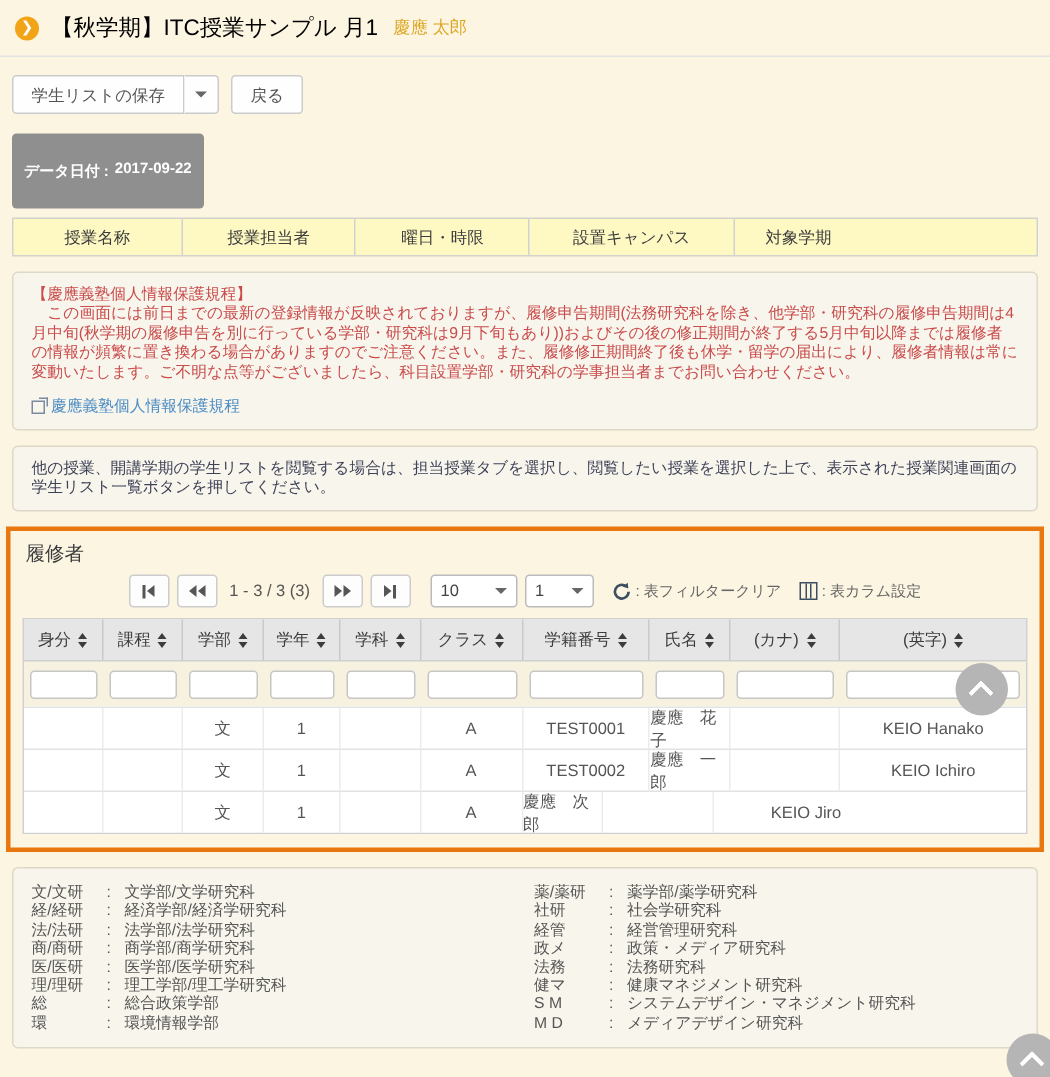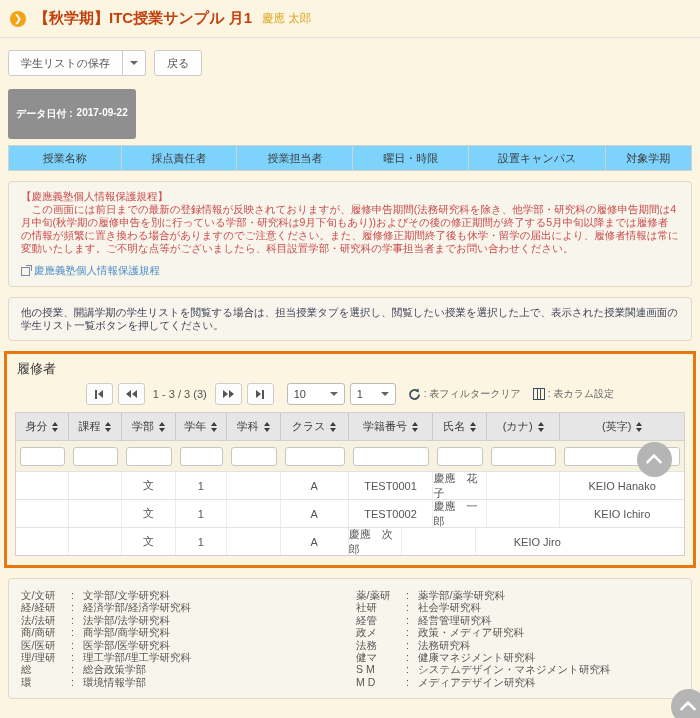--- a/index.html
+++ b/index.html
@@ -7,38 +7,38 @@
   body {
     position:relative; overflow:hidden;
     background:#fcf5e2;
     font-family:"Liberation Sans","DejaVu Sans",sans-serif;
     color:#555;
   }
   
   .page-header { display:flex; align-items:center; gap:8px; padding:9px 10px 0 10px; }
   .crumb-icon { width:16px; height:16px; border-radius:50%; background:#f0a416; color:#fff;
     display:flex; align-items:center; justify-content:center; font-size:10px; font-weight:bold; flex:none; }
-  .page-title { font-size:15px; font-weight:700; color:#c2410c;text-align:right; }
+  .page-title { font-size:15px; font-weight:400; color:#000000;text-align:right; }
   .user-name { font-size:11.5px; color:#dda622; margin-left:2px; }
   .top-rule { border:none; border-top:1px solid #e2e2e2; margin:9px 0 0; }
   
   .toolbar { display:flex; align-items:center; gap:8px; margin:12px 8px 0; }
   .btn { height:26px; background:#fefefe; border:1px solid #cbcbcb; border-radius:3px;
     font-size:11px; color:#555; padding:0 12px; display:flex; align-items:center; cursor:pointer;
     font-family:inherit; }
   .split { display:flex; }
   .split .btn.main { border-radius:3px 0 0 3px; }
   .split .btn.caret-btn { border-radius:0 3px 3px 0; border-left:none; padding:0 7px; }
   .caret-down { width:0; height:0; border-left:4px solid transparent; border-right:4px solid transparent;
     border-top:4px solid #666; display:inline-block; }
   
   .data-date { display:inline-flex; gap:4px; margin:13px 8px 0; background:#8f8f8f; color:#fff;
     font-size:10px; font-weight:bold; padding:18px 8px; border-radius:3px; }
   
-  .course-table { display:flex; margin:6px 8px 0; border:1px solid #d2d2d2; background:#7dd3fc; }
+  .course-table { display:flex; margin:6px 8px 0; border:1px solid #d2d2d2; background:#fef9c3; }
   .cth { height:24px; display:flex; align-items:center; justify-content:center; font-size:11px;
     color:#3c3c3c; border-right:1px solid #d2d2d2; }
   .cth:last-child { border-right:none; }
   
   .info-box { margin:10px 8px 0; background:#f8f5ec; border:1px solid #ddd8c8; border-radius:4px;
     padding:8px 12px; }
   .notice-p { font-size:10.5px; line-height:13px; color:#c94b4b; margin-bottom:9px; }
   .link-row { display:flex; align-items:center; gap:4px; }
   .ext-icon { width:9px; height:9px; border:1px solid #7a8aa0; position:relative; flex:none; }
   .ext-icon::after { content:""; position:absolute; right:-3px; top:-3px; width:5px; height:5px;
@@ -122,21 +122,20 @@
 
 <div>
   <span class="data-date">
     <span>データ日付 :</span>
     <span>2017-09-22</span>
   </span>
 </div>
 
 <div class="course-table">
     <div class="cth" style="width: 16.5%;">授業名称</div>
-    <div class="cth" style="width: 17%;">採点責任者</div>
     <div class="cth" style="width: 17%;">授業担当者</div>
     <div class="cth" style="width: 17%;">曜日・時限</div>
     <div class="cth" style="width: 20%;">設置キャンパス</div>
     <div class="cth" style="width: 12.5%;">対象学期</div>
   </div>
 
 <div class="info-box">
   <div class="notice-p">
     <div>【慶應義塾個人情報保護規程】</div>
     <div>　この画面には前日までの最新の登録情報が反映されておりますが、履修申告期間(法務研究科を除き、他学部・研究科の履修申告期間は4月中旬(秋学期の履修申告を別に行っている学部・研究科は9月下旬もあり))およびその後の修正期間が終了する5月中旬以降までは履修者の情報が頻繁に置き換わる場合がありますのでご注意ください。また、履修修正期間終了後も休学・留学の届出により、履修者情報は常に変動いたします。ご不明な点等がございましたら、科目設置学部・研究科の学事担当者までお問い合わせください。</div>

